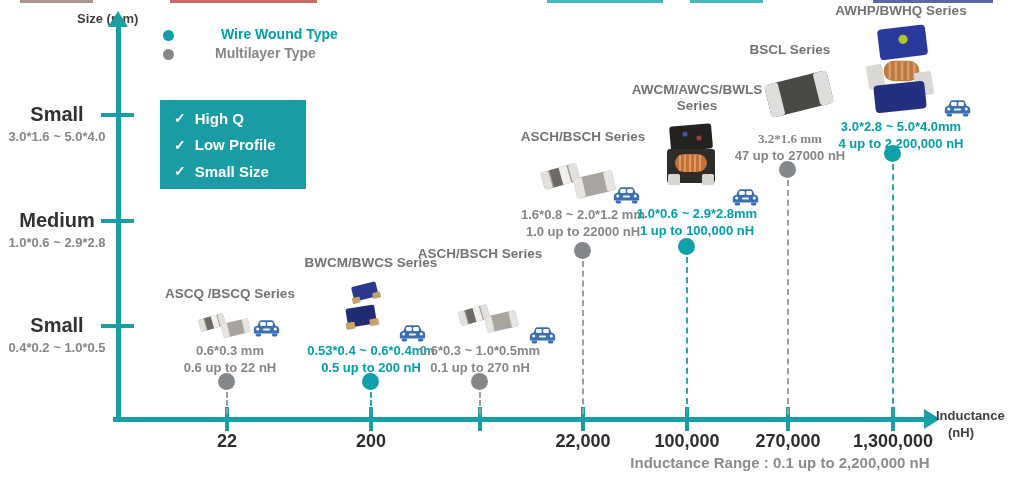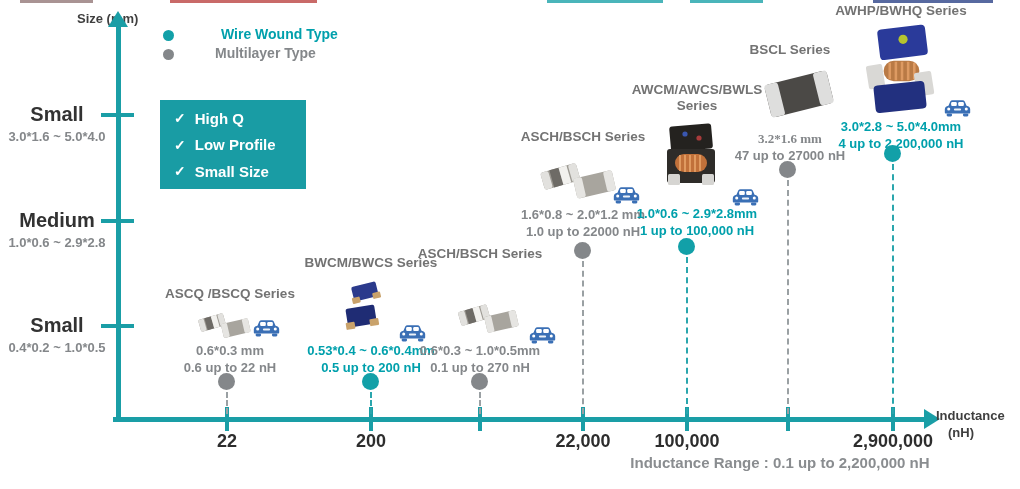--- a/index.html
+++ b/index.html
@@ -148,21 +148,22 @@
   <div class="abs xtick" style="left:369px;"></div>
   <div class="abs xtick" style="left:478px;"></div>
   <div class="abs xtick" style="left:581px;"></div>
   <div class="abs xtick" style="left:685px;"></div>
   <div class="abs xtick" style="left:786px;"></div>
   <div class="abs xtick" style="left:891px;"></div>
   <div class="abs xlab" style="left:172px;">22</div>
   <div class="abs xlab" style="left:316px;">200</div>
   <div class="abs xlab" style="left:528px;">22,000</div>
   <div class="abs xlab" style="left:632px;">100,000</div>
-  <div class="abs xlab" style="left:838px;">2,900,000</div>
+  <div class="abs xlab" style="left:733px;">270,000</div>
+  <div class="abs xlab" style="left:838px;">1,300,000</div>
 
   <div class="abs leg-dot" style="left:163px;top:30px;background:#12a0a8;"></div>
   <div class="abs leg-text leg-wire" style="left:185px;top:26px;">Wire Wound Type</div>
   <div class="abs leg-dot" style="left:163px;top:49px;background:#84878a;"></div>
   <div class="abs leg-text leg-multi" style="left:179px;top:45px;">Multilayer Type</div>
 
   <div class="abs fbox">
     <div class="fline">
       <span class="fcheck">✓</span>
       <span>High Q</span>

